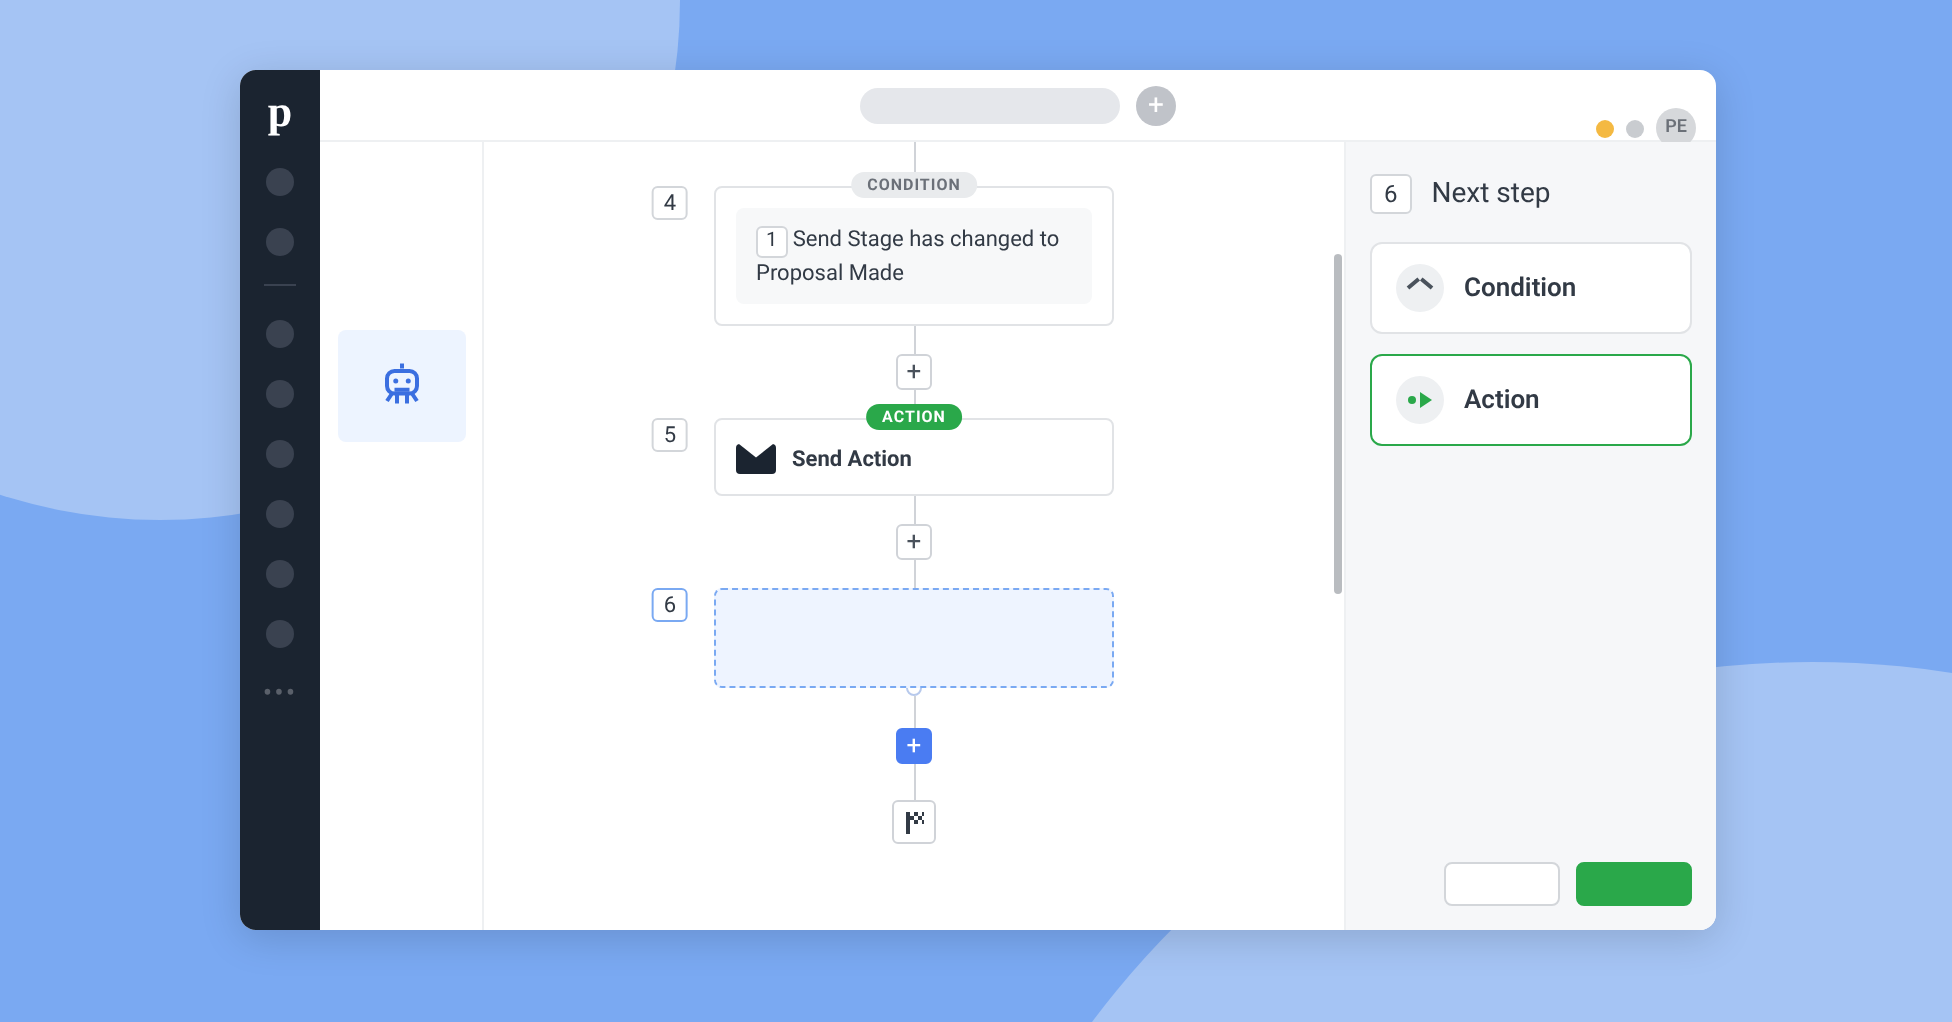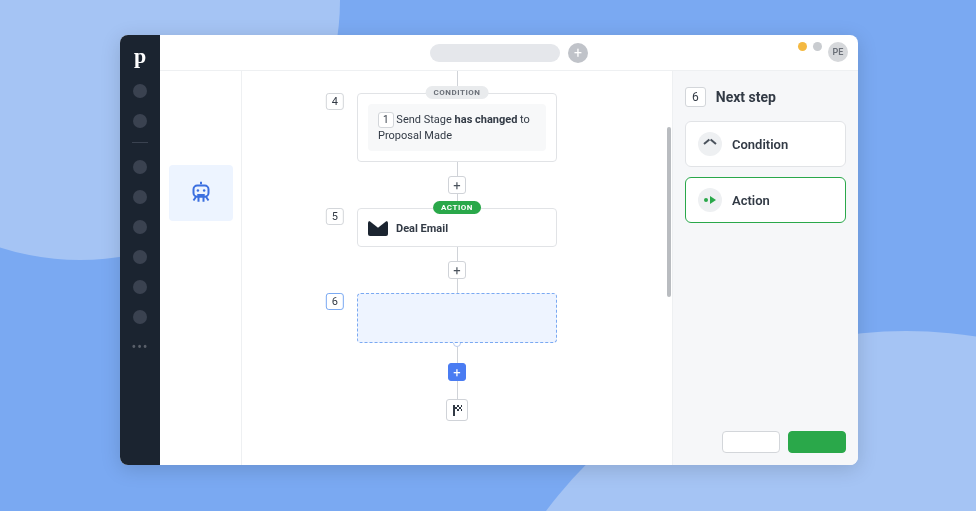--- a/index.html
+++ b/index.html
@@ -94,22 +94,22 @@
   width: 20px; height: 20px;
   border-radius: 50%;
   background: #c0c3c9;
   color: #fff;
   display: flex; align-items:center; justify-content:center;
   font-size: 14px; line-height: 1;
   margin-left: 8px;
 }
 .top-right {
   position: absolute;
-  right: 10px; top: 7px;
-  display: flex; gap: 6px;
+  right: 10px; top: 19px;
+  display: flex; align-items: center; gap: 6px;
 }
 .dot-amber { width: 9px; height: 9px; border-radius: 50%; background: #f4b942; }
 .dot-grey { width: 9px; height: 9px; border-radius: 50%; background: #c9ccd0; }
 .avatar {
   width: 20px; height: 20px; border-radius: 50%;
   background: #d6d8db; color: #6b7078;
   font-size: 9px; font-weight: 600;
   display: flex; align-items:center; justify-content:center;
 }
 .main {
@@ -195,21 +195,21 @@
 .cond-chip {
   display: inline-block;
   border: 1px solid #d3d6da;
   border-radius: 3px;
   padding: 0 4px;
   font-size: 10px;
   color: #323a45;
   background: #fff;
 }
 .cond-text { line-height: 1.4; }
-.cond-text b { font-weight: 700; }
+.cond-text b { font-weight: 400; }
 .condition-body { background: #f7f8f9; margin: 10px; padding: 8px 10px; border-radius: 4px; }
 .icon-envelope {
   width: 20px; height: 15px;
   background: #1b2430;
   border-radius: 2px;
   position: relative;
   flex-shrink: 0;
 }
 .icon-envelope::after {
   content: "";
@@ -301,21 +301,21 @@
 .panel-head-num {
   padding: 2px 6px;
   border: 1px solid #d3d6da;
   border-radius: 3px;
   background: #fff;
   font-size: 12px;
   color: #323a45;
 }
 .panel-title {
   font-size: 14px;
-  font-weight: 700;
+  font-weight: 400;
   color: #323a45;
 }
 .choice {
   background: #fff;
   border: 1px solid #e1e3e6;
   border-radius: 6px;
   padding: 10px 12px;
   display: flex;
   align-items: center;
   gap: 10px;
@@ -455,21 +455,21 @@
 
           <div class="connector" style="height:14px;"></div>
           <div class="add-btn">+</div>
           <div class="connector" style="height:14px;"></div>
 
           <div class="flow-node">
             <div class="node-number">5</div>
             <div class="node-label label-action">ACTION</div>
             <div class="node-body">
               <div class="icon-envelope"></div>
-              <b>Deal Email</b>
+              <b>Send Action</b>
             </div>
           </div>
 
           <div class="connector" style="height:14px;"></div>
           <div class="add-btn">+</div>
           <div class="connector" style="height:14px;"></div>
 
           <div class="flow-placeholder">
             <div class="placeholder-number">6</div>
           </div>

